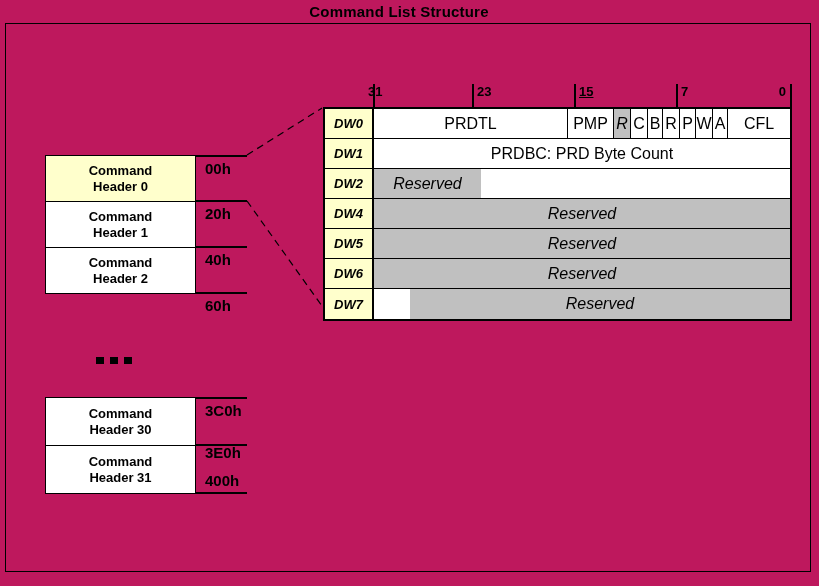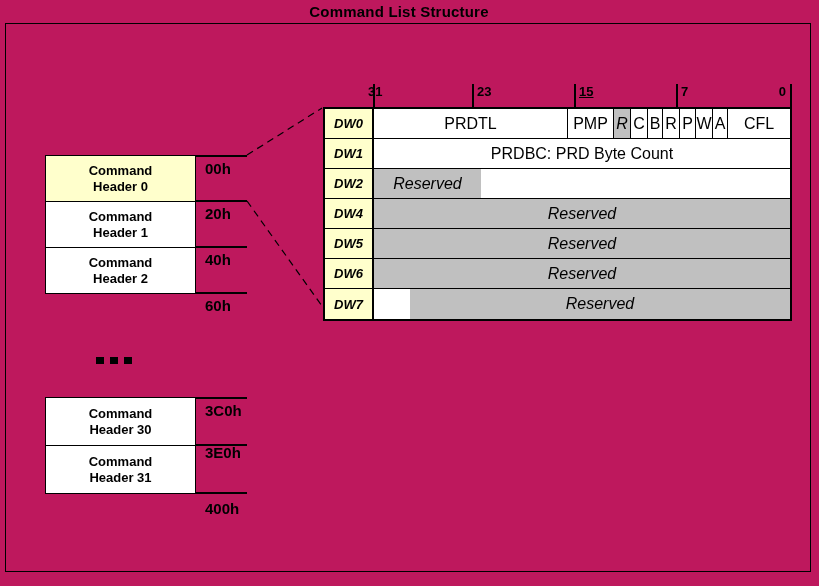--- a/index.html
+++ b/index.html
@@ -109,21 +109,21 @@
     <div class="ch-row">
       <span>Command</span>
       <span>Header 31</span>
     </div>
   </div>
   <div class="oline" style="top:397px;"></div>
   <div class="oline" style="top:444px;"></div>
   <div class="oline" style="top:492px;"></div>
   <div class="off" style="top:402px;">3C0h</div>
   <div class="off" style="top:428px;margin-top:16px;">3E0h</div>
-  <div class="off" style="top:500px;">400h</div>
+  <div class="off" style="top:472px;">400h</div>
 
   <div class="tick" style="left:373px;"></div>
   <div class="tick" style="left:472px;"></div>
   <div class="tick" style="left:574px;"></div>
   <div class="tick" style="left:676px;"></div>
   <div class="tick" style="left:790px;"></div>
   <div class="bitnum" style="left:368px;">31</div>
   <div class="bitnum" style="left:477px;">23</div>
   <div class="bitnum" style="left:579px;text-decoration:underline;">15</div>
   <div class="bitnum" style="left:681px;">7</div>

